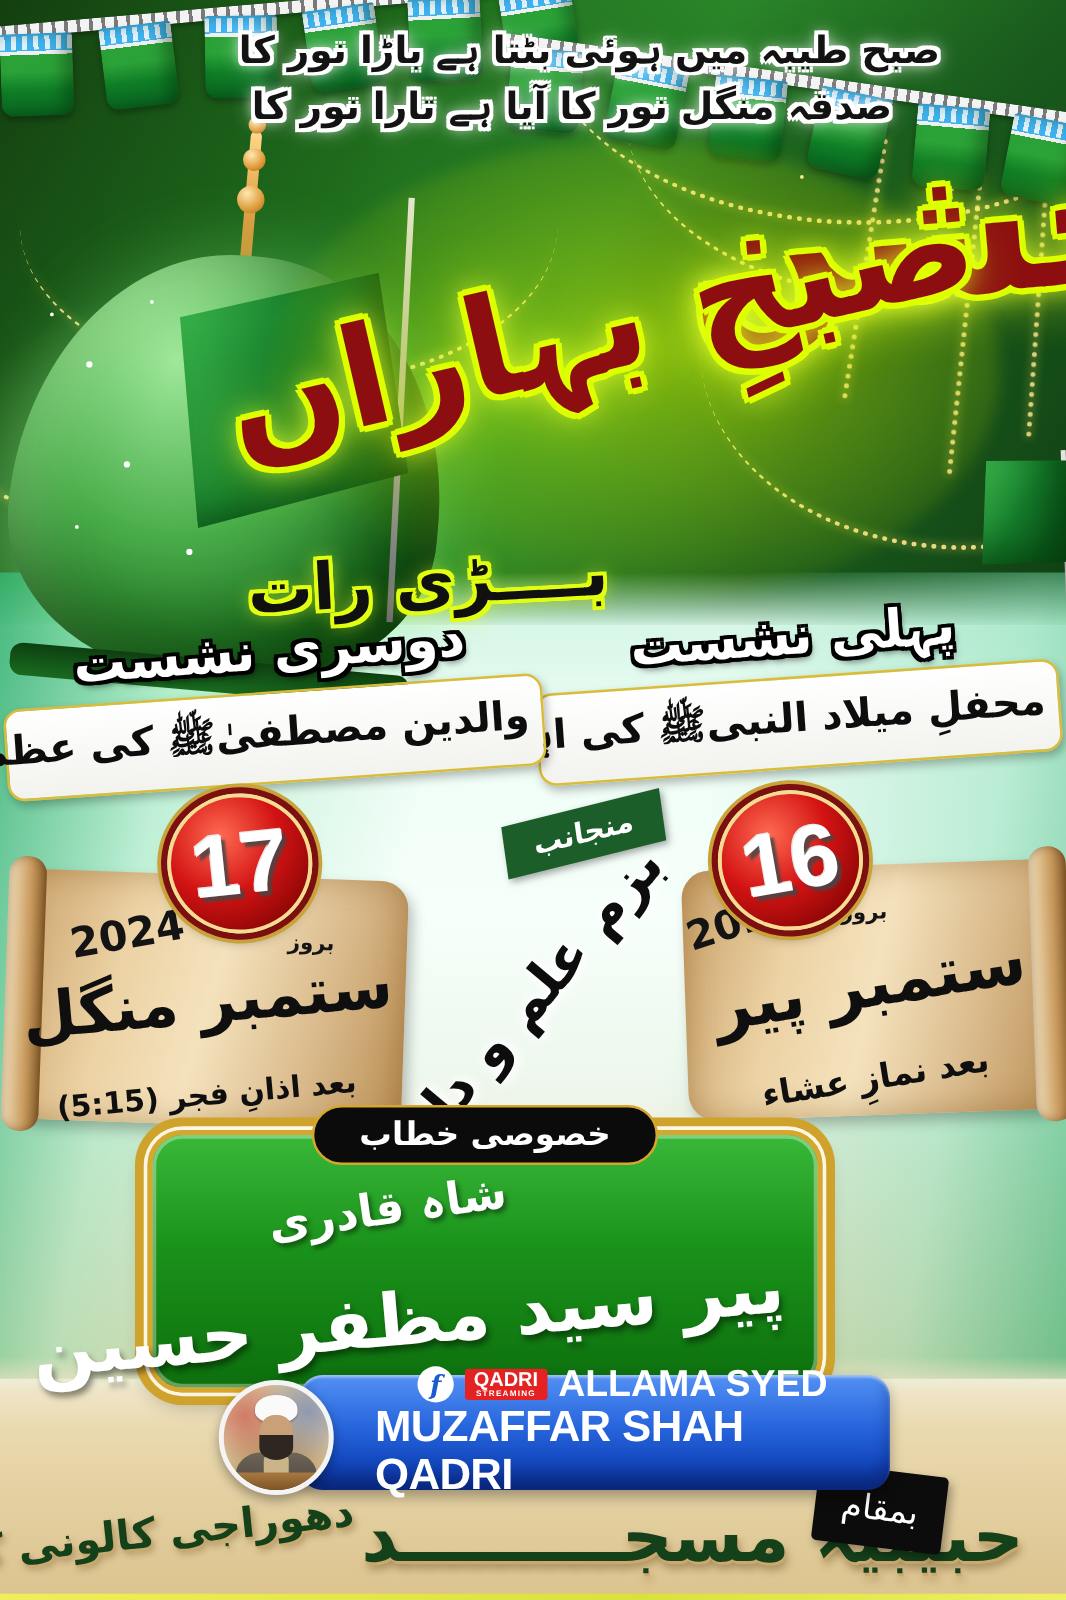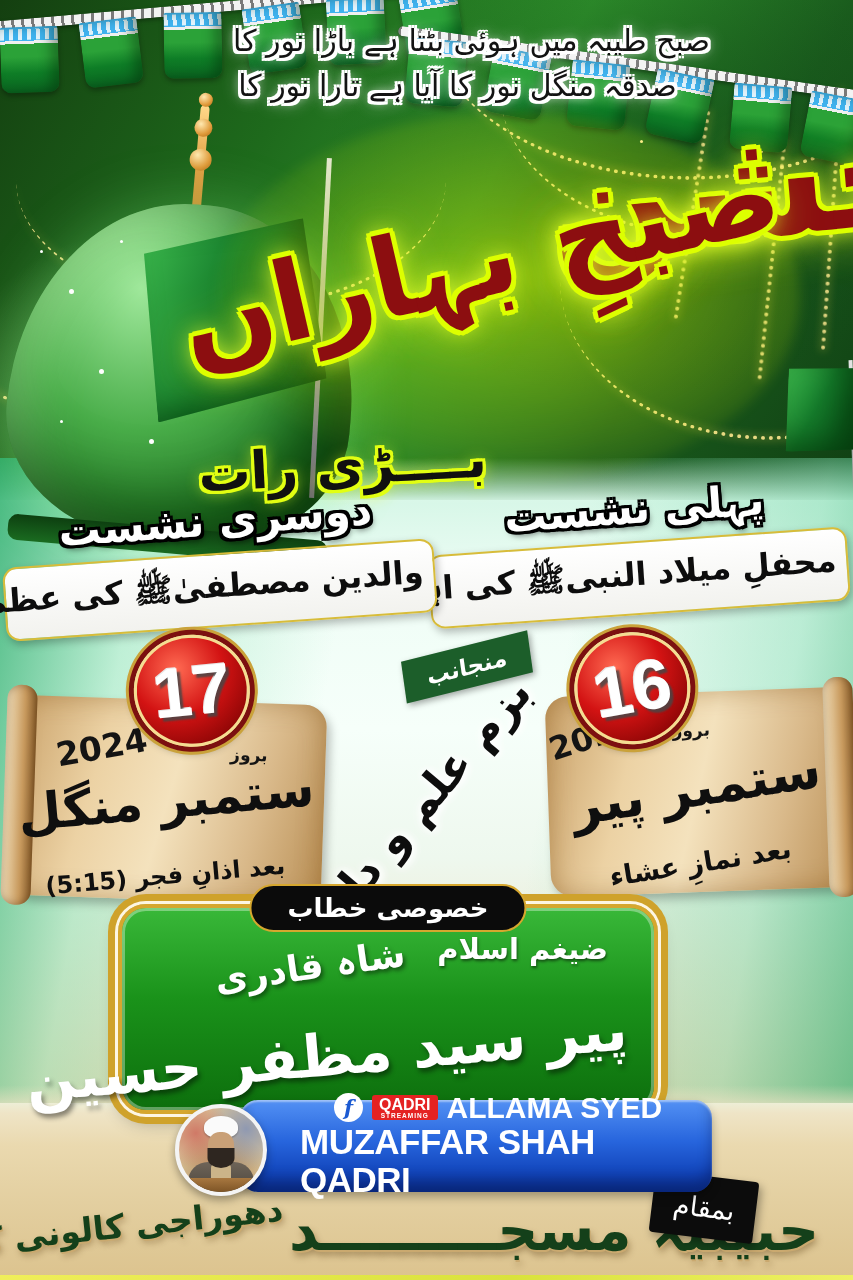--- a/index.html
+++ b/index.html
@@ -79,21 +79,21 @@
   .outline-yellow{
     text-shadow:-4px -4px 0 #ddff00,4px -4px 0 #ddff00,-4px 4px 0 #ddff00,4px 4px 0 #ddff00,
       -5px 0 0 #ddff00,5px 0 0 #ddff00,0 -5px 0 #ddff00,0 5px 0 #ddff00,
       0 0 22px #e6ff2e,0 0 48px rgba(220,255,30,.85);}
   .outline-yellow-sm{
     text-shadow:-3px -3px 0 #e2ff12,3px -3px 0 #e2ff12,-3px 3px 0 #e2ff12,3px 3px 0 #e2ff12,
       -3px 0 0 #e2ff12,3px 0 0 #e2ff12,0 -3px 0 #e2ff12,0 3px 0 #e2ff12,0 0 16px rgba(230,255,40,.9);}
 
   
   .poem{position:absolute;left:150px;right:60px;top:18px;z-index:4;text-align:center;
-    font-weight:normal;font-size:30px;line-height:1.5;}
+    font-weight:bold;font-size:30px;line-height:1.5;}
   .poem-line2{transform:translateX(-14px);}
   .title-glow{position:absolute;left:215px;top:112px;width:585px;height:372px;z-index:3;
     background:radial-gradient(ellipse at 55% 45%, rgba(222,255,0,.5), rgba(222,255,0,.16) 55%, transparent 75%);
     filter:blur(6px);border-radius:50%;}
   .title-jashn{position:absolute;left:548px;top:112px;z-index:4;font-size:148px;font-weight:bold;
     color:#8c0e10;line-height:1;transform:rotate(-5deg);}
   .title-subh{position:absolute;left:182px;top:272px;z-index:4;font-size:110px;font-weight:bold;
     color:#8c0e10;line-height:1;white-space:nowrap;transform:rotate(-13deg);transform-origin:left center;}
   .bari{position:absolute;left:198px;top:436px;z-index:4;font-size:52px;font-weight:bold;color:#101010;
     transform:rotate(-3deg);white-space:nowrap;}
@@ -310,21 +310,20 @@
     <div class="scroll-time st-l rtl">بعد اذانِ فجر (5:15)</div>
   </div>
 
   <div class="org">
     <div class="org-label rtl">منجانب</div>
     <div class="org-name rtl">بزم علم و دانش</div>
   </div>
 
   <div class="panel">
     <div class="panel-badge rtl">خصوصی خطاب</div>
-    <div class="panel-honorific rtl">ضیغم اسلام</div>
     <div class="panel-suffix rtl">شاہ قادری</div>
     <div class="panel-name rtl">پیر سید مظفر حسین</div>
   </div>
 
 
   <div class="avatar">
     <div class="av-body"></div>
     <div class="av-vest"></div>
     <div class="av-turban"></div>
     <div class="av-face"></div>

